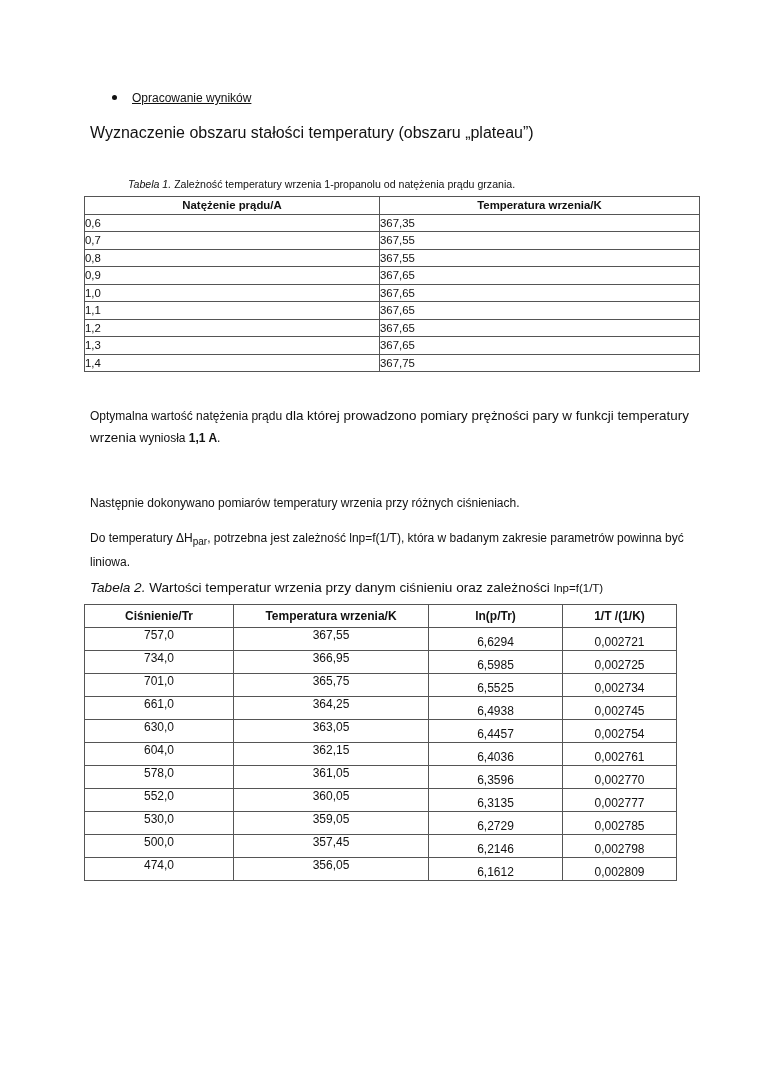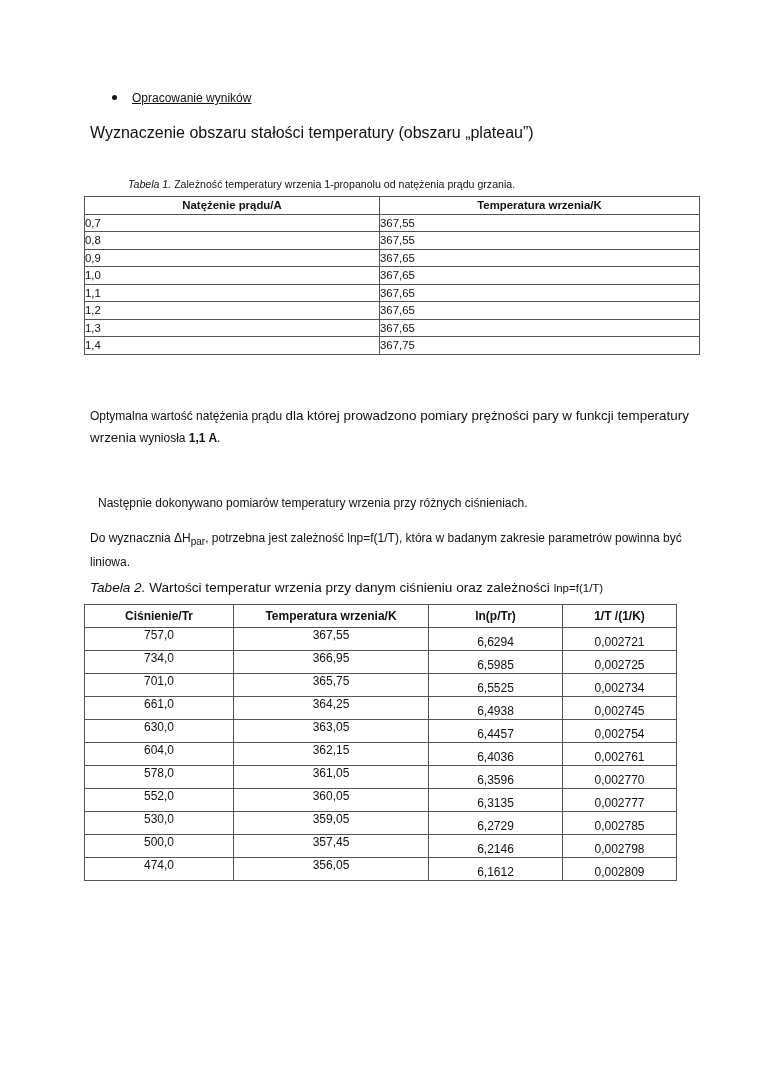--- a/index.html
+++ b/index.html
@@ -16,21 +16,21 @@
     .cap1 i { font-style: italic; }
 
     table { border-collapse: collapse; position: absolute; }
     #t1 { left: 84px; top: 196px; width: 616px; font-size: 11.4px; }
     #t1 th, #t1 td { border: 1px solid #555; padding: 0; height: 16.5px; line-height: 16px; }
     #t1 th { font-weight: bold; }
     #t1 col.c1 { width: 295px; }
 
     .p2 { left: 90px; top: 405px; font-size: 12px; line-height: 21px; width: 610px; }
     .p2 .big { font-size: 13.4px; }
-    .p3 { left: 98px; top: 496px; font-size: 12px; }
+    .p3 { left: 90px; top: 496px; font-size: 12px; }
     .p4 { left: 90px; top: 528px; font-size: 12px; line-height: 20px; width: 600px; }
     .p4 sub { font-size: 10px; }
     .cap2 { left: 90px; top: 580px; font-size: 13.6px; }
     .cap2 i { font-style: italic; }
     .cap2 .small { font-size: 11.5px; }
 
     #t2 { left: 84px; top: 604px; width: 593px; font-size: 12px; }
     #t2 th, #t2 td { border: 1px solid #555; padding: 0; }
     #t2 th { height: 22px; font-weight: bold; text-align: center; }
     #t2 td { height: 22px; text-align: center; position: relative; }
@@ -59,20 +59,24 @@
       <col>
     </colgroup>
   <thead>
     <tr>
       <th>Natężenie prądu/A</th>
       <th>Temperatura wrzenia/K</th>
     </tr>
   </thead>
   <tbody id="t1-body">
       <tr>
+        <td>0,6</td>
+        <td>367,35</td>
+      </tr>
+      <tr>
         <td>0,7</td>
         <td>367,55</td>
       </tr>
       <tr>
         <td>0,8</td>
         <td>367,55</td>
       </tr>
       <tr>
         <td>0,9</td>
         <td>367,65</td>
@@ -100,21 +104,21 @@
     </tbody>
 </table>
 
 <div class="abs p2">
   <span>Optymalna wartość natężenia prądu </span><span class="big">dla której prowadzono pomiary prężności pary w funkcji temperatury wrzenia</span><span> wyniosła </span><b>1,1 A</b><span>.</span>
 </div>
 
 <div class="abs p3">Następnie dokonywano pomiarów temperatury wrzenia przy różnych ciśnieniach.</div>
 
 <div class="abs p4">
-  <span>Do wyznacznia  ΔH</span><sub>par</sub><span>, potrzebna jest zależność lnp=f(1/T), która w badanym zakresie parametrów powinna być liniowa.</span>
+  <span>Do temperatury  ΔH</span><sub>par</sub><span>, potrzebna jest zależność lnp=f(1/T), która w badanym zakresie parametrów powinna być liniowa.</span>
 </div>
 
 <div class="abs cap2">
   <i>Tabela 2.</i><span> Wartości temperatur wrzenia przy danym ciśnieniu oraz zależności </span><span class="small">lnp=f(1/T)</span>
 </div>
 
 <table id="t2">
   <colgroup>
       <col class="a">
       <col class="b">

